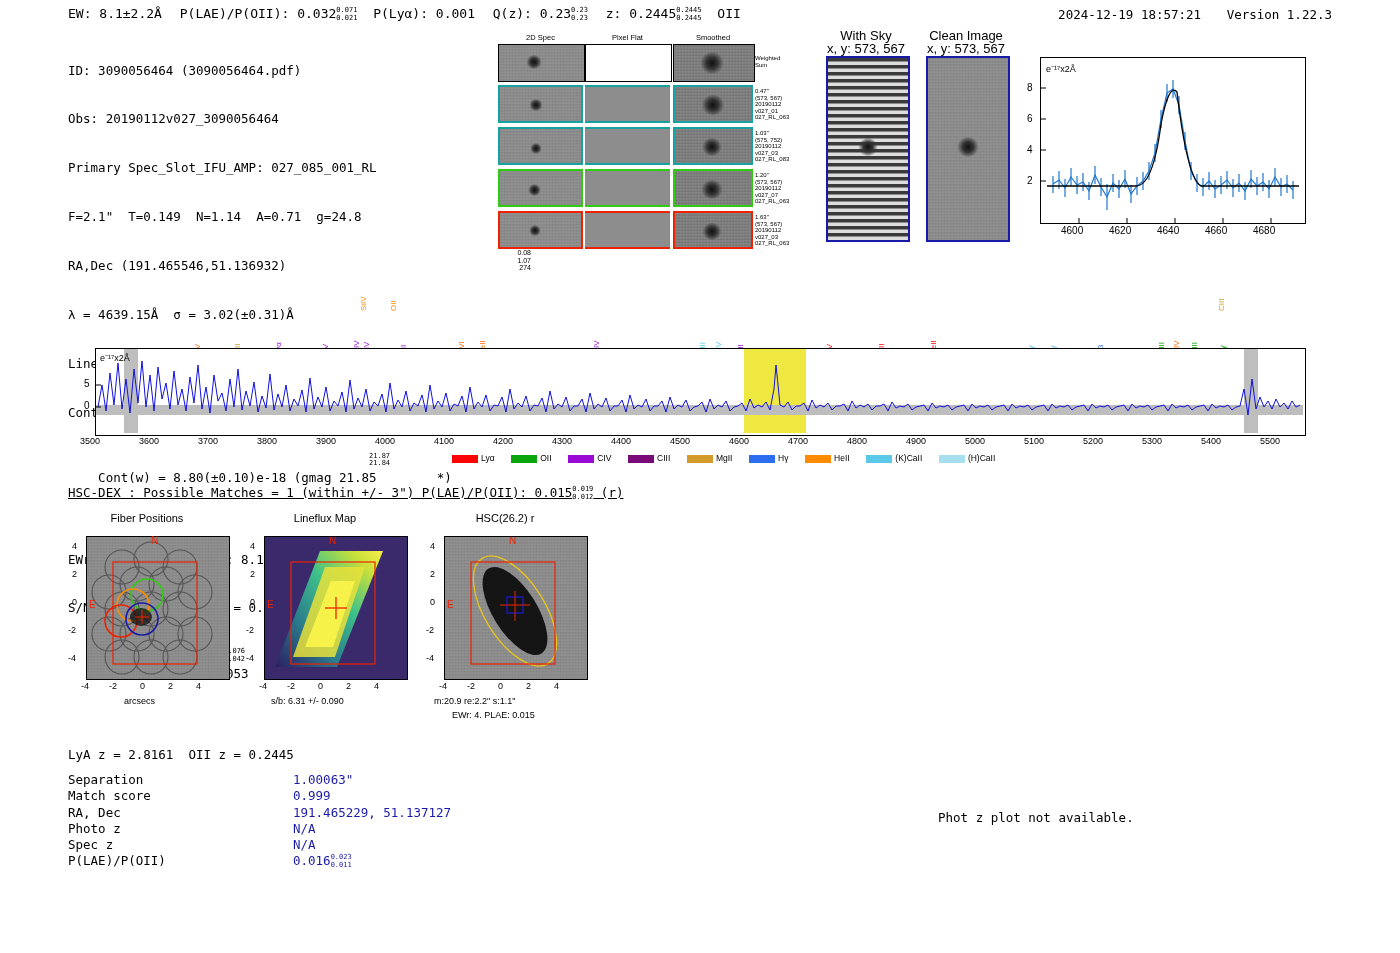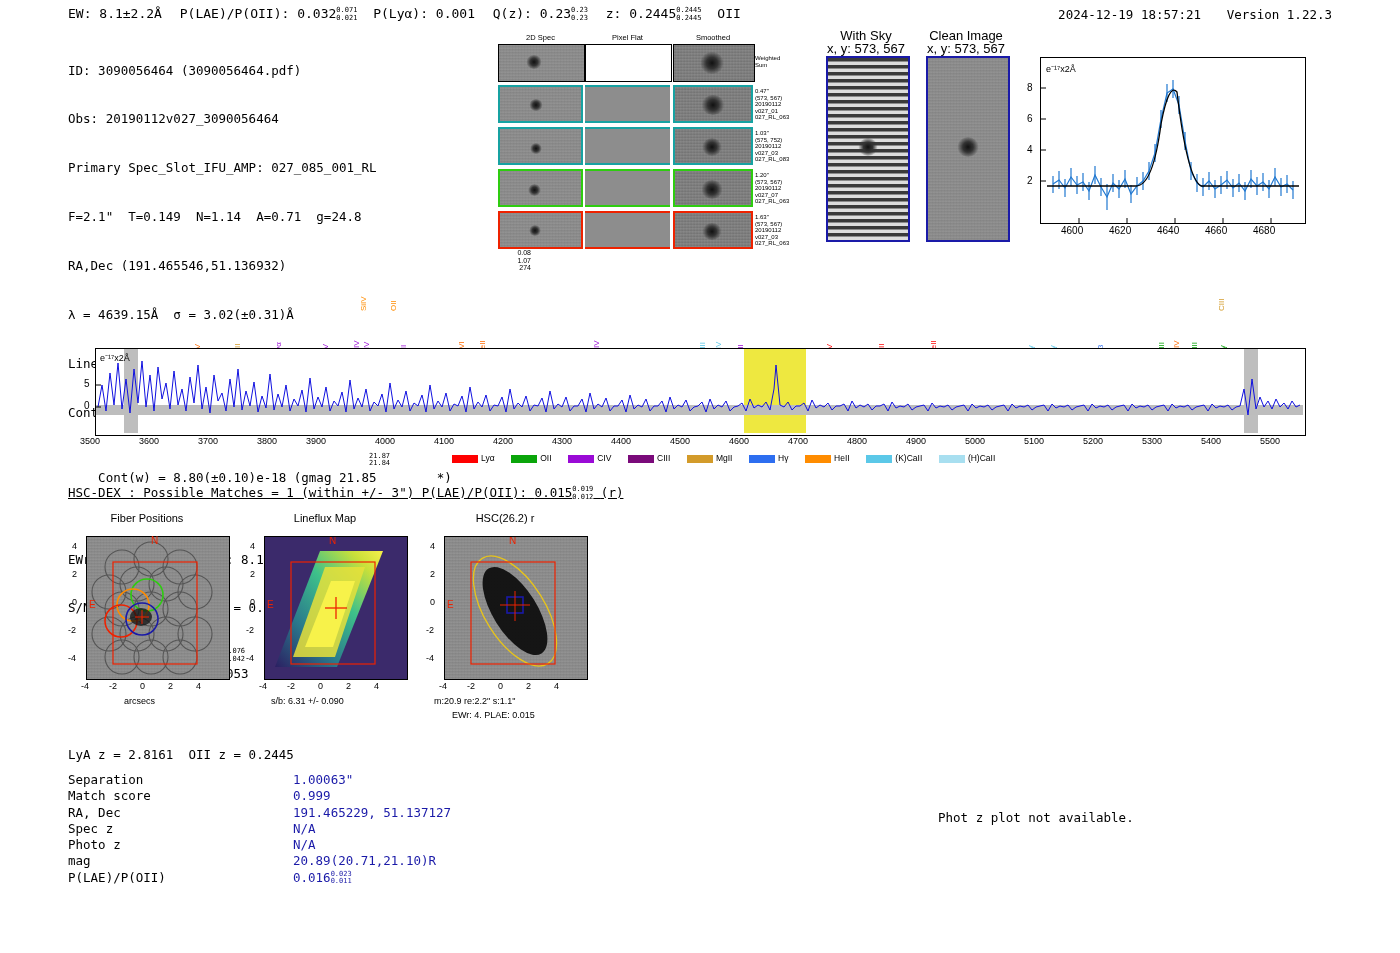--- a/index.html
+++ b/index.html
@@ -332,21 +332,21 @@
   </svg>
   <div class="abs sans" style="left:-12px;top:29px;font-size:10px;">5</div>
   <div class="abs sans" style="left:-12px;top:51px;font-size:10px;">0</div>
 </div>
 
 <div class="abs" style="left:95px;top:436px;width:1210px;height:14px;">
   <div class="xtick" style="left:-15px;">3500</div>
   <div class="xtick" style="left:44px;">3600</div>
   <div class="xtick" style="left:103px;">3700</div>
   <div class="xtick" style="left:162px;">3800</div>
-  <div class="xtick" style="left:211px;">3900</div>
+  <div class="xtick" style="left:221px;">3900</div>
   <div class="xtick" style="left:280px;">4000</div>
   <div class="xtick" style="left:339px;">4100</div>
   <div class="xtick" style="left:398px;">4200</div>
   <div class="xtick" style="left:457px;">4300</div>
   <div class="xtick" style="left:516px;">4400</div>
   <div class="xtick" style="left:575px;">4500</div>
   <div class="xtick" style="left:634px;">4600</div>
   <div class="xtick" style="left:693px;">4700</div>
   <div class="xtick" style="left:752px;">4800</div>
   <div class="xtick" style="left:811px;">4900</div>
@@ -497,30 +497,26 @@
   </tr>
   <tr>
     <td class="k">Match score</td>
     <td class="v">0.999</td>
   </tr>
   <tr>
     <td class="k">RA, Dec</td>
     <td class="v">191.465229, 51.137127</td>
   </tr>
   <tr>
-    <td class="k">Spec z</td>
-    <td class="v">N/A</td>
-  </tr>
-  <tr>
     <td class="k">Photo z</td>
     <td class="v">N/A</td>
   </tr>
   <tr>
-    <td class="k">mag</td>
-    <td class="v">20.89(20.71,21.10)R</td>
+    <td class="k">Spec z</td>
+    <td class="v">N/A</td>
   </tr>
   <tr>
     <td class="k">P(LAE)/P(OII)</td>
     <td class="v">
       <span>0.016</span><span class="supstack navy"><span>0.023</span><br><span>0.011</span></span>
     </td>
   </tr>
 </tbody>
   </table>
 

